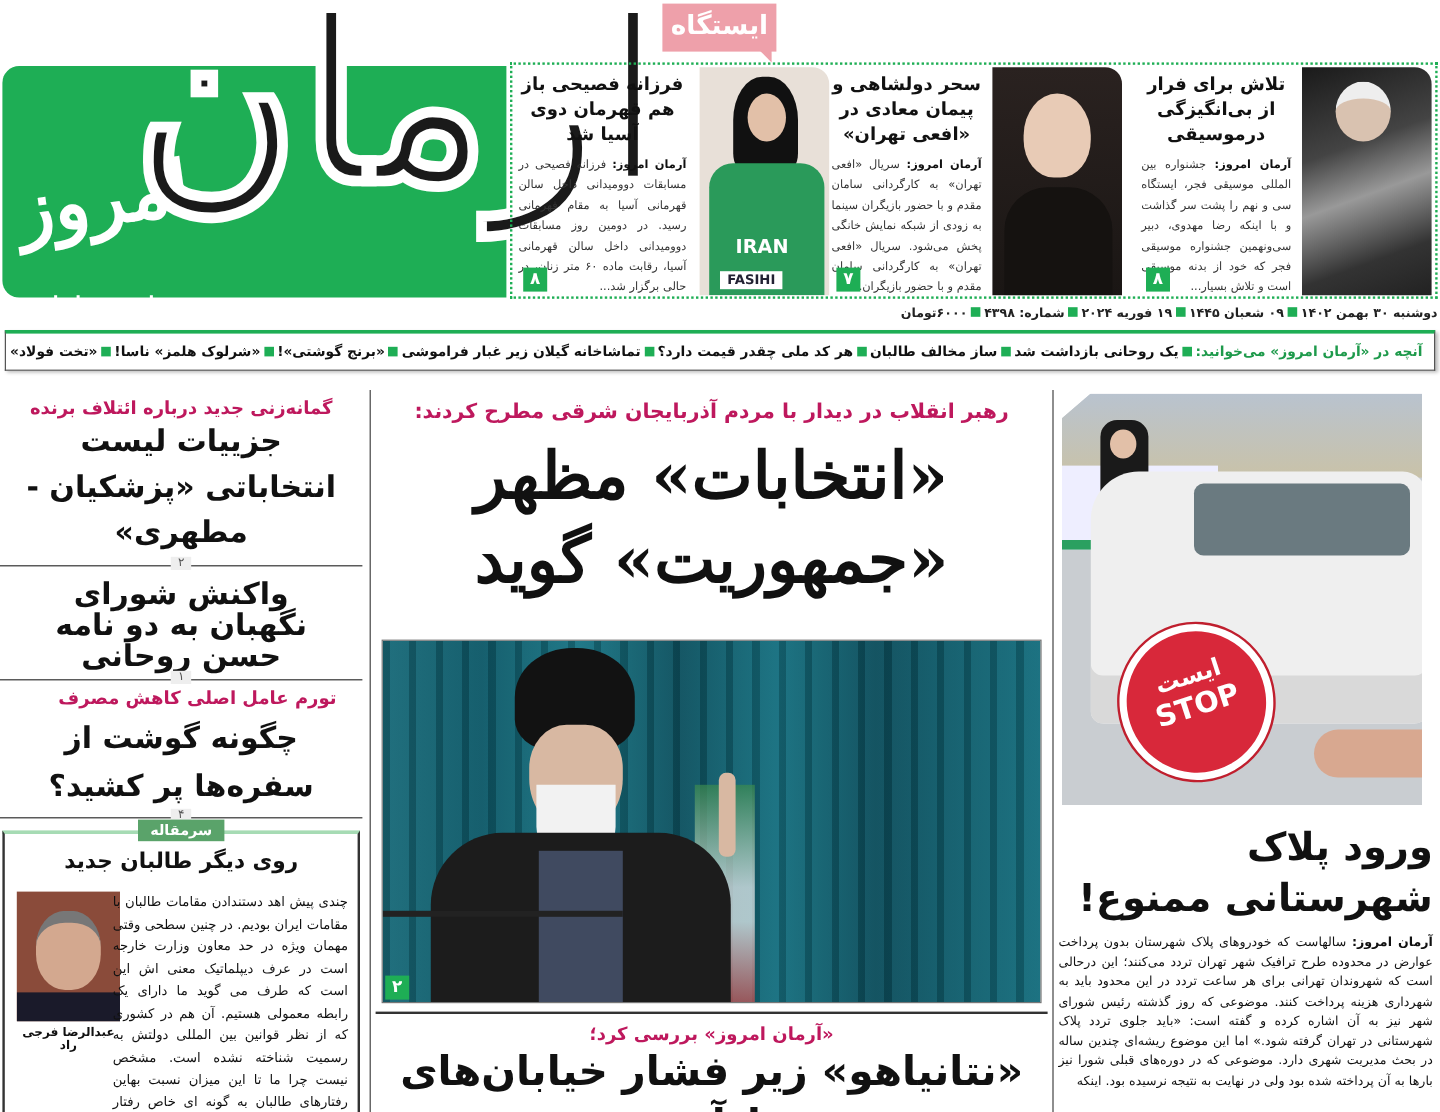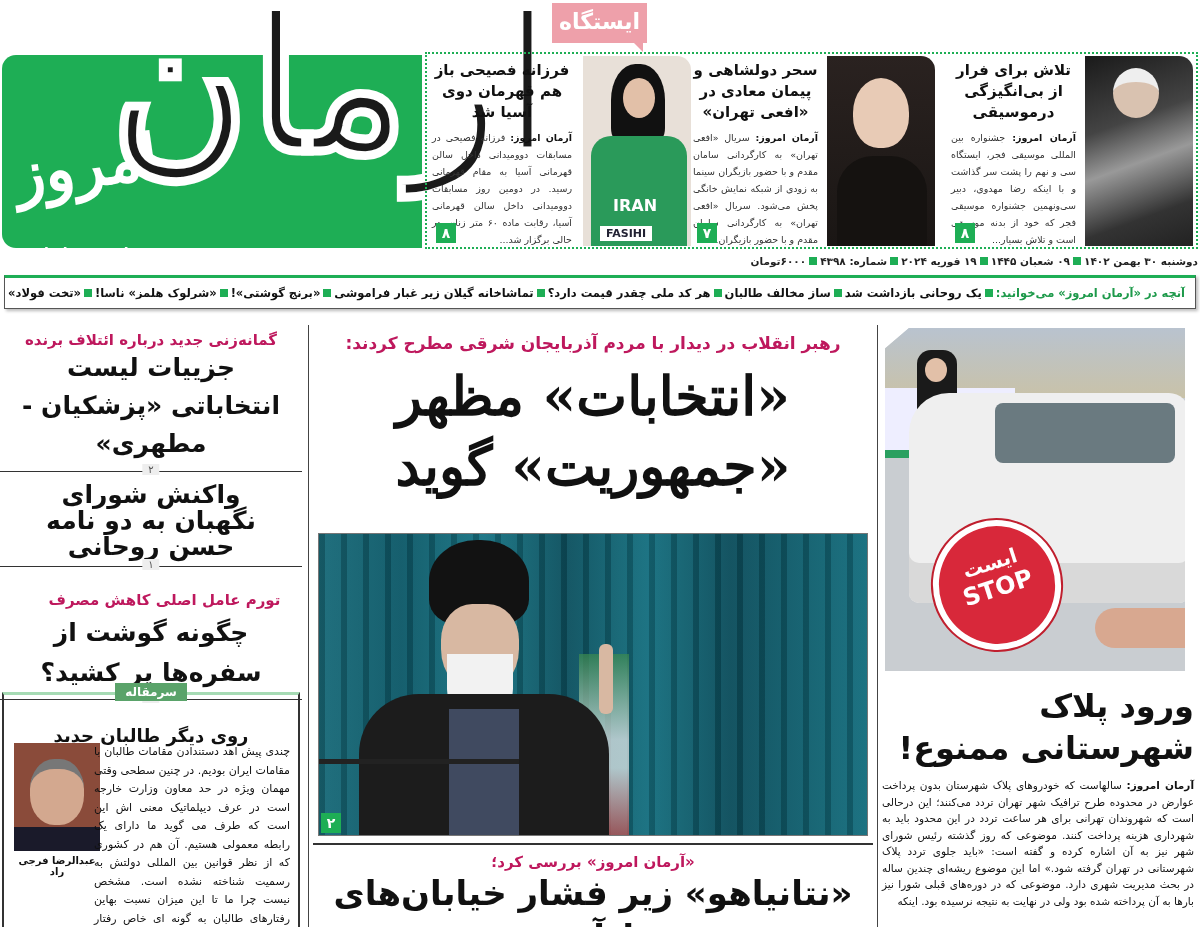--- a/index.html
+++ b/index.html
@@ -118,30 +118,30 @@
   <div class="rule-num" style="margin-top:8px;">
       <span>۲</span>
     </div>
   <div>
     <div style="font-size:25px;font-weight:bold;line-height:26px;padding:6px 20px 0;text-align:center;">واکنش شورای نگهبان به دو نامه حسن روحانی</div>
   </div>
   <div class="rule-num" style="margin-top:6px;">
       <span>۱</span>
     </div>
   <div>
-    <div class="kicker-gray" style="font-size:15px;margin-top:24px;padding-left:27px;">تورم عامل اصلی کاهش مصرف</div>
+    <div class="kicker-gray" style="font-size:15px;margin-top:6px;padding-left:27px;">تورم عامل اصلی کاهش مصرف</div>
     <div style="font-size:25px;font-weight:bold;line-height:40px;padding:4px 30px 0;">چگونه گوشت از سفره‌ها پر کشید؟</div>
   </div>
   <div class="rule-num" style="margin-top:6px;">
       <span>۴</span>
     </div>
 </div>
 
 <div class="editorial-box">
-  <div style="text-align:center;font-size:18px;font-weight:bold;margin-top:30px;">روی دیگر طالبان جدید</div>
+  <div style="text-align:center;font-size:18px;font-weight:bold;margin-top:12px;">روی دیگر طالبان جدید</div>
   <div style="position:absolute;left:10px;top:48px;width:86px;height:108px;background:#8a4b3a;overflow:hidden;">
     <div style="position:absolute;left:16px;top:16px;width:54px;height:66px;border-radius:45%;background:#d3a88f;border-top:10px solid #777;"></div>
     <div style="position:absolute;left:0;top:84px;width:86px;height:30px;background:#1a1a2a;"></div>
   </div>
   <div style="position:absolute;left:6px;top:160px;width:94px;text-align:center;font-size:10px;font-weight:bold;">عبدالرضا فرجی راد</div>
   <p style="position:absolute;right:8px;top:48px;width:196px;font-size:11px;line-height:18.5px;text-align:justify;">چندی پیش اهد دستندادن مقامات طالبان با مقامات ایران بودیم. در چنین سطحی وقتی مهمان ویژه در حد معاون وزارت خارجه است در عرف دیپلماتیک معنی اش این است که طرف می گوید ما دارای یک رابطه معمولی هستیم. آن هم در کشوری که از نظر قوانین بین المللی دولتش به رسمیت شناخته نشده است. مشخص نیست چرا ما تا این میزان نسبت بهاین رفتارهای طالبان به گونه ای خاص رفتار می کنیم. دولتی که پس از صحبت های غیر</p>
 </div>
 <div class="sarmaghale-tag">سرمقاله</div>
 
 <div class="ccol">

